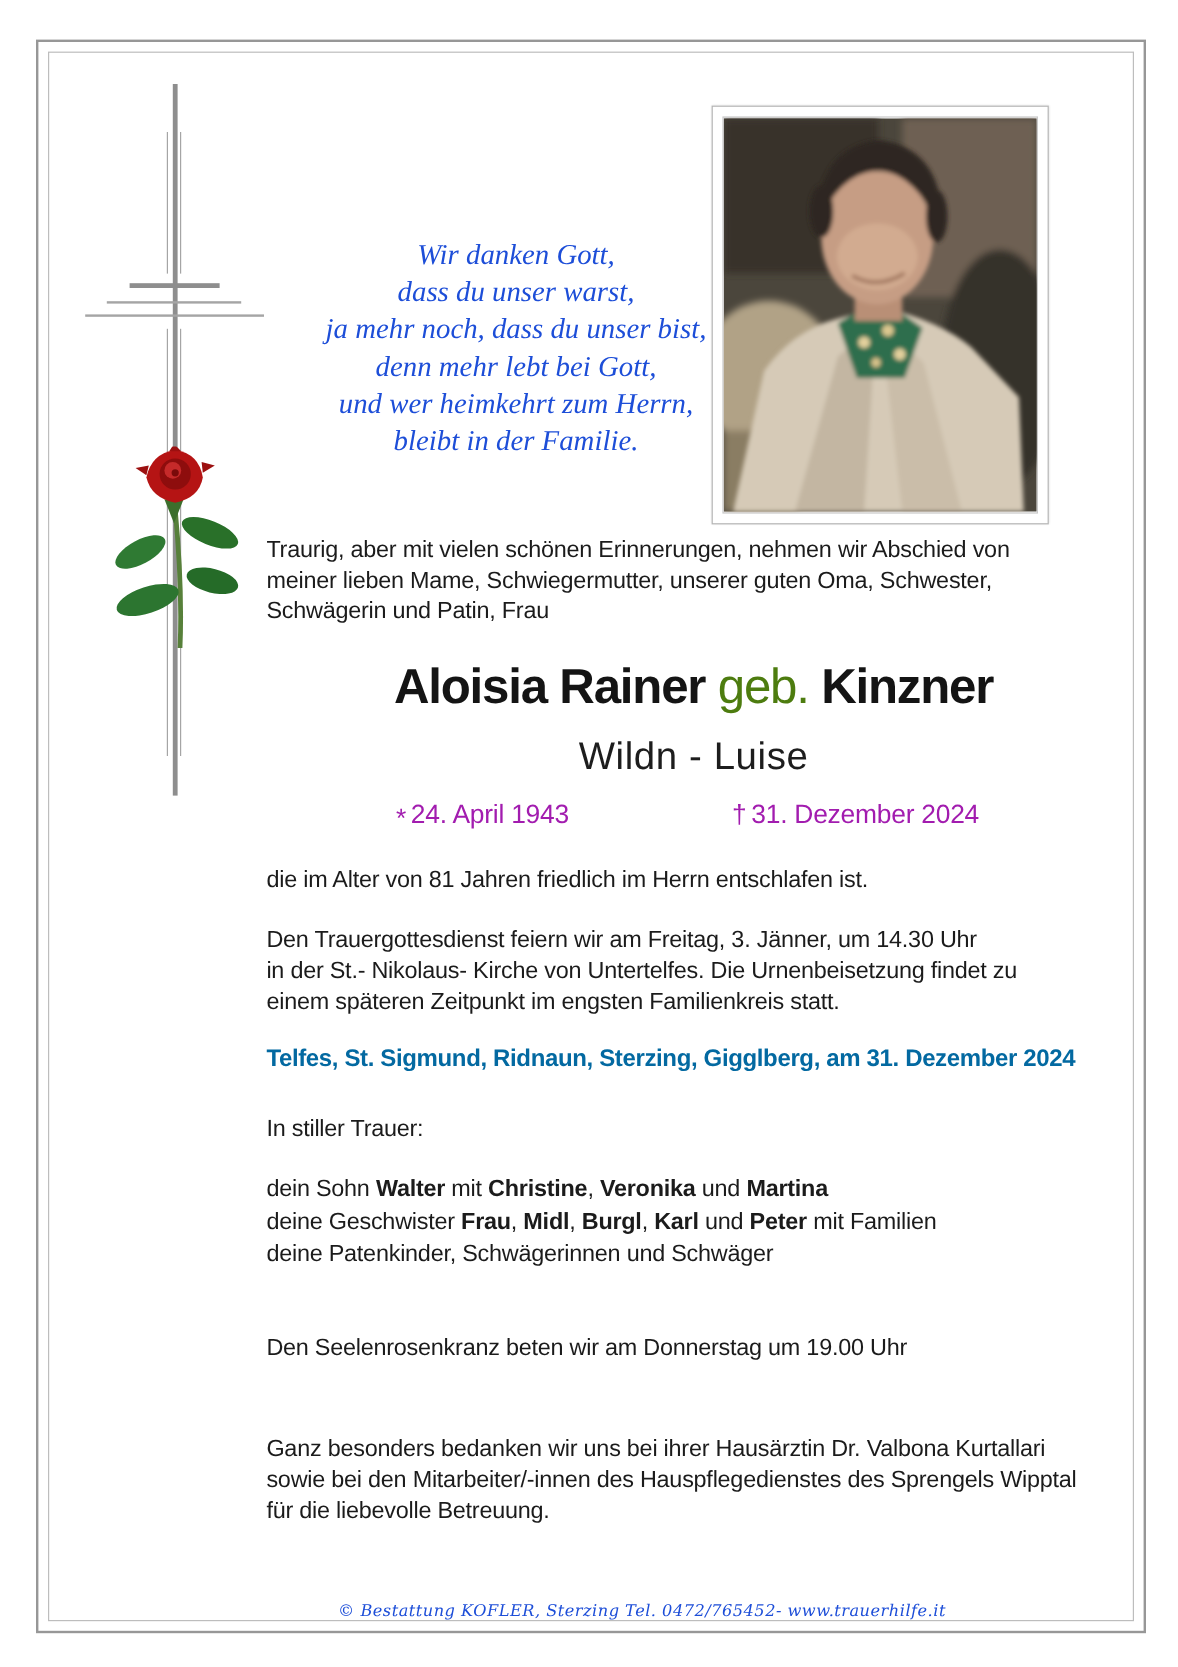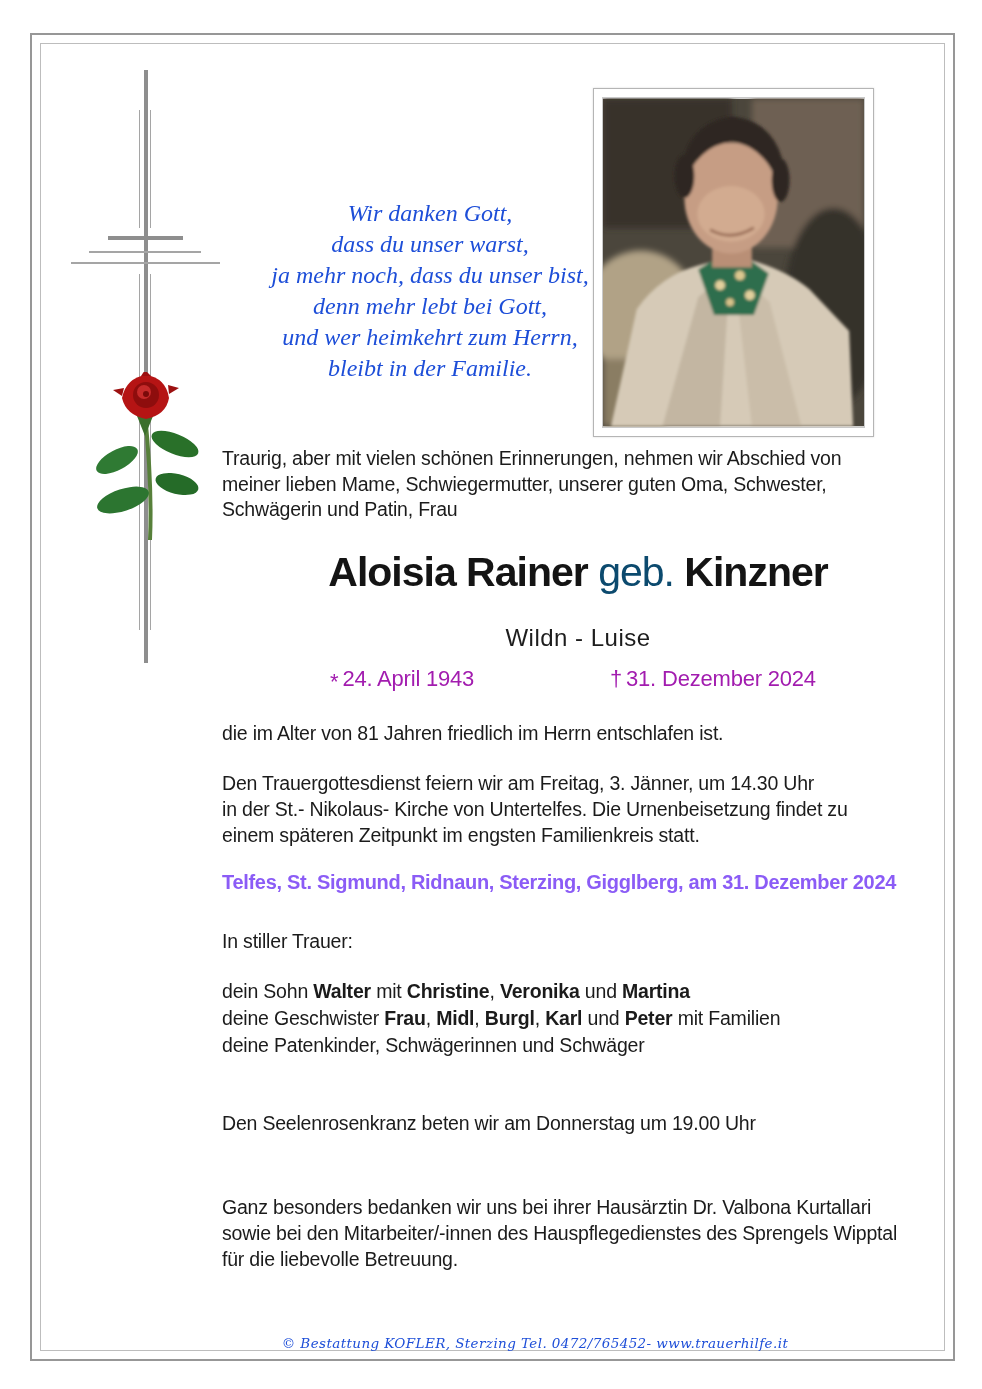--- a/index.html
+++ b/index.html
@@ -21,30 +21,30 @@
 
   
   .poem{position:absolute;left:160px;top:170px;width:540px;text-align:center;
         font-family:"Liberation Serif",serif;font-style:italic;font-size:24px;line-height:31px;color:#1d4ed8;margin-top:28px;}
 
   
   .intro{position:absolute;left:222px;top:446px;font-size:19.5px;line-height:25.5px;letter-spacing:-0.2px;}
   .nowrap{white-space:nowrap;}
   .namewrap{position:absolute;left:222px;top:549px;width:712px;text-align:center;}
   .name{font-size:41px;line-height:1.15;letter-spacing:-1px;font-weight:700;color:#141414;}
-  .name .light{font-weight:400;color:#0c4a6e;}
-  .nickname{margin-top:28px;font-size:24px;letter-spacing:0.5px;color:#1d1d1d;}
+  .name .light{font-weight:400;color:#4d7c0f;}
+  .nickname{margin-top:16px;font-size:32px;letter-spacing:0.5px;color:#1d1d1d;}
   .date{position:absolute;top:666px;font-size:22px;letter-spacing:-0.2px;color:#a21caf;}
   .date-birth{left:330px;} .date-death{left:610px;}
   .sym-star{position:relative;top:3px;margin-right:4px;}
   .sym-cross{margin-right:4px;}
 
   .block{position:absolute;left:222px;font-size:19.5px;line-height:26px;letter-spacing:-0.2px;color:#1b1b1b;}
   .b{font-weight:700;}
-  .places{font-weight:700;font-size:20px;letter-spacing:-0.3px;color:#8b5cf6;}
+  .places{font-weight:700;font-size:20px;letter-spacing:-0.3px;color:#0369a1;}
   .mourners{line-height:27px;}
 
   .footer{position:absolute;left:100px;top:1324px;width:870px;text-align:center;
           font-family:"DejaVu Serif",serif;font-style:italic;font-size:13.5px;
           letter-spacing:0.4px;color:#1d4ed8;margin-top:11px;}
 </style>
 </head>
 <body>
 
 <div class="page">

